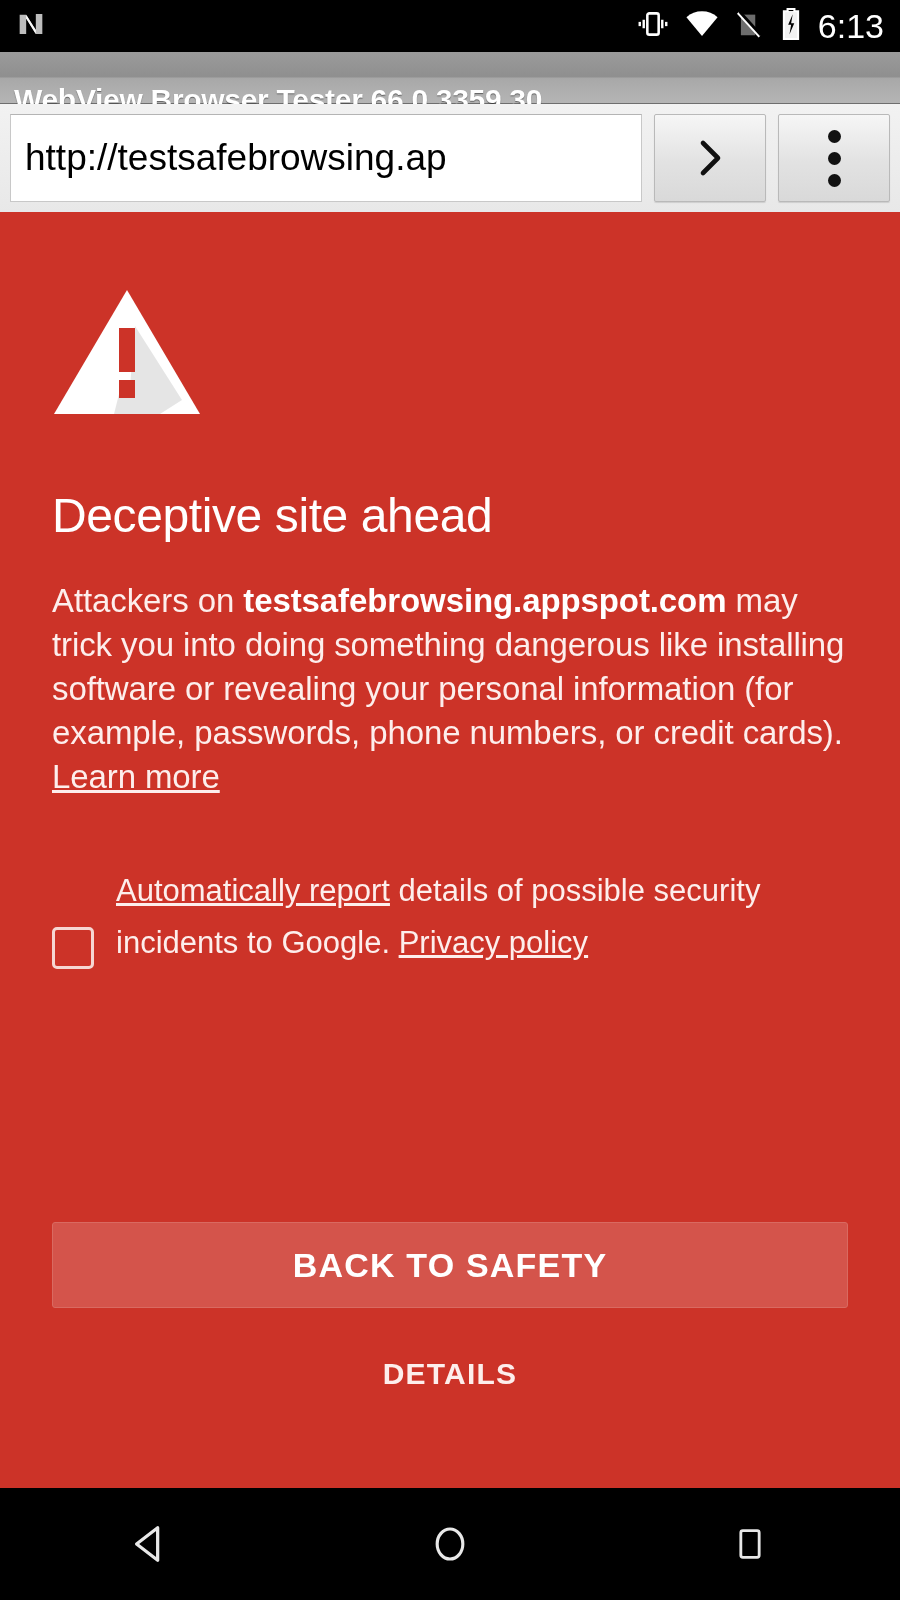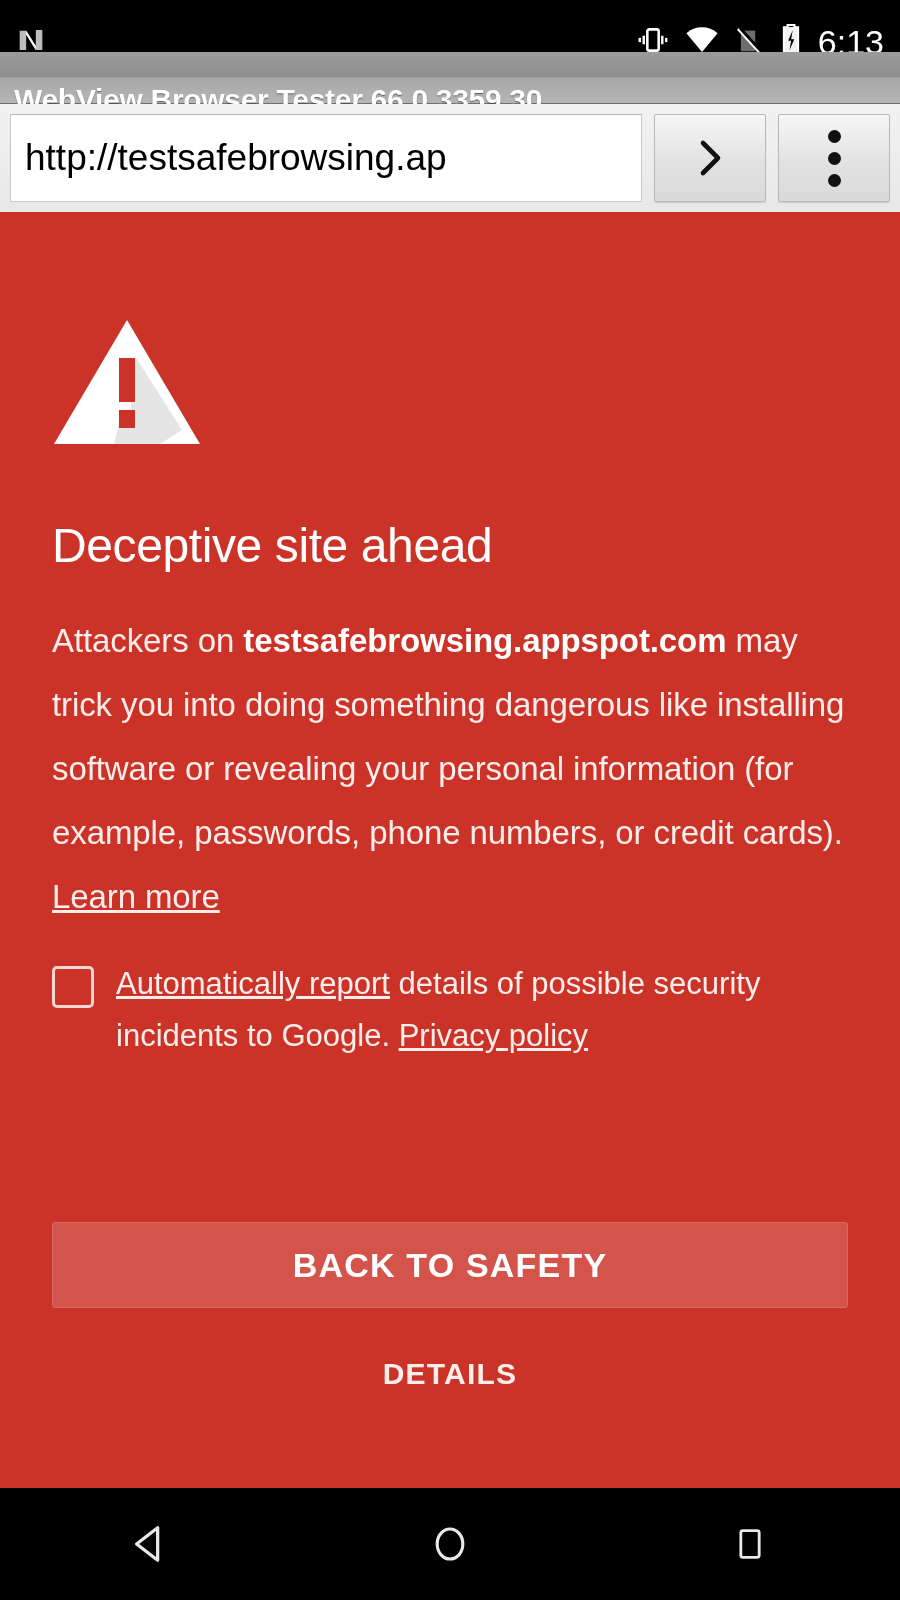--- a/index.html
+++ b/index.html
@@ -6,21 +6,21 @@
   html, body {
     width:900px; height:1600px;
     background:#000;
     font-family:"Liberation Sans", sans-serif;
     overflow:hidden;
   }
   #screen { position:relative; width:900px; height:1600px; }
 
   
   .statusbar{
-    position:absolute; top:16px; left:0; width:900px; height:52px;
+    position:absolute; top:0; left:0; width:900px; height:52px;
     background:#000; display:flex; align-items:center;
   }
   .sb-left{ padding-left:14px; display:flex; align-items:center; }
   .sb-right{ margin-left:auto; display:flex; align-items:center; padding-right:16px; gap:14px; }
   .sb-clock{
     color:#fff; font-size:34px; letter-spacing:0px; font-weight:400;
     line-height:52px;
   }
 
   
@@ -59,38 +59,38 @@
     box-shadow:0 1px 1px rgba(0,0,0,.12);
   }
   .dots{ display:flex; flex-direction:column; gap:9px; align-items:center; }
   .dots i{ display:block; width:13px; height:13px; border-radius:50%; background:#111; }
 
   
   .page{
     position:absolute; top:212px; left:0; width:900px; height:1276px;
     background:#cc3328; color:#fff; overflow:hidden;
   }
-  .page-inner{ padding:106px 52px 0 52px; }
+  .page-inner{ padding:76px 52px 0 52px; }
 
   .warn-icon{ position:relative; width:150px; height:128px; margin-bottom:74px; }
 
   .h1{
     font-size:48px; font-weight:400; color:#fff;
     letter-spacing:-0.4px; margin-bottom:36px; line-height:1.1;
   }
   .para{
-    font-size:33px; line-height:64px; color:#fdeeec;
+    font-size:33px; line-height:44px; color:#fdeeec;
     letter-spacing:-0.1px; margin-bottom:12px;
   }
   .para b{ font-weight:bold; color:#fff; }
   .link{ color:#fdeeec; text-decoration:underline; }
 
   .optin{
-    display:flex; align-items:flex-start; gap:22px;
-    margin-top:29px; font-size:31px; line-height:52px; color:#fdeeec;
+    display:flex; align-items:flex-end; gap:22px;
+    margin-top:66px; font-size:31px; line-height:52px; color:#fdeeec;
   }
   .checkbox{
     flex:none; width:42px; height:42px; margin-top:8px;
     border:3px solid #f6d6d2; border-radius:5px; background:transparent;
   }
 
   .btn-primary{
     position:absolute; left:52px; top:1010px; width:796px; height:86px;
     background:#d4544b; border:1px solid #d96a61; border-radius:3px;
     color:#fff; font-size:34px; font-weight:bold; letter-spacing:1.2px;

